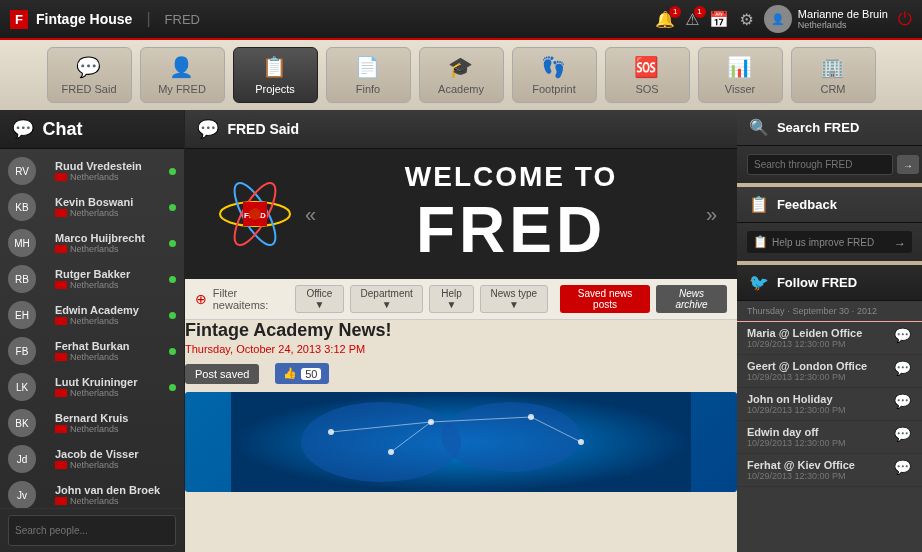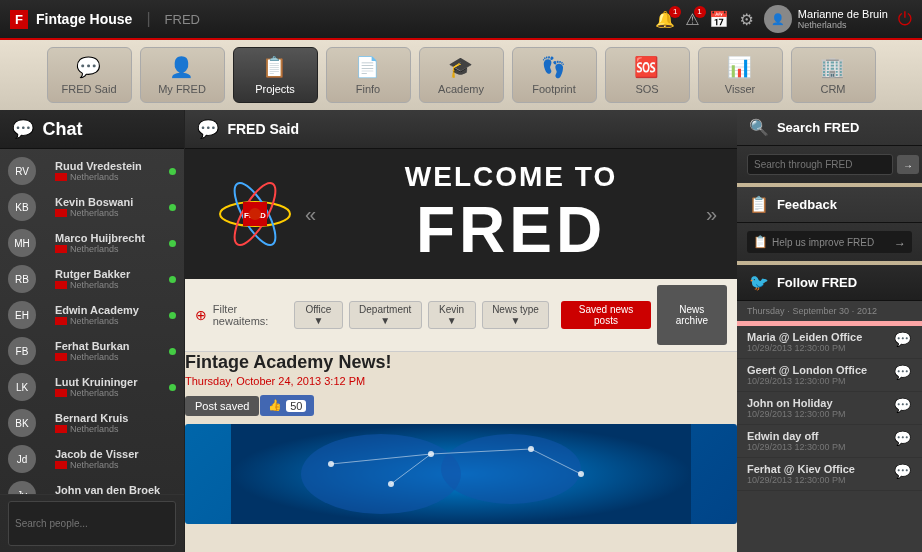--- a/index.html
+++ b/index.html
@@ -76,21 +76,21 @@
     .chat-country { color: #888; font-size: 9px; display: flex; align-items: center; gap: 3px; }
     .flag { width: 12px; height: 8px; background: #cc0000; display: inline-block; }
     .online-dot { width: 7px; height: 7px; border-radius: 50%; background: #44cc44; flex-shrink: 0; }
 
     .search-people {
       padding: 6px 8px; border-top: 1px solid #333;
       display: flex; align-items: center; gap: 4px;
     }
     .search-people input {
       background: #222; border: 1px solid #444; color: #aaa;
-      font-size: 10px; padding: 16px 6px; border-radius: 3px; width: 100%;
+      font-size: 10px; padding: 9px 6px; border-radius: 3px; width: 100%;
     }
 
     
     #main-content {
       flex: 1; display: flex; flex-direction: column;
       background: #b8a888;
       overflow: hidden;
     }
 
     
@@ -125,30 +125,30 @@
     }
     .filter-icon { color: #cc0000; font-size: 14px; }
     .filter-label { font-size: 11px; color: #555; }
     .filter-btn {
       background: #e0dbd0; border: 1px solid #bbb; border-radius: 3px;
       font-size: 10px; padding: 2px 6px; cursor: pointer; color: #444;
       display: flex; align-items: center; gap: 2px;
     }
     .filter-spacer { flex: 1; }
     .btn-saved { background: #cc0000; color: white; border: none; border-radius: 3px; font-size: 10px; padding: 3px 8px; cursor: pointer; }
-    .btn-archive { background: #555; color: white; border: none; border-radius: 3px; font-size: 10px; padding: 19px 8px; cursor: pointer; }
+    .btn-archive { background: #555; color: white; border: none; border-radius: 3px; font-size: 10px; padding: 3px 8px; cursor: pointer; font-style: italic; }
 
     
     .news-content {
       flex: 1; overflow-y: auto; 
       background: #e8e0d0;
     }
     .news-title { font-size: 18px; font-weight: bold; color: #222; }
     .news-date { color: #cc0000; font-size: 11px; margin: 2px 0 8px 0; }
-    .news-actions { display: flex; align-items: center; gap: 1px; margin-bottom: 8px; }
+    .news-actions { display: flex; align-items: center; gap: 16px; margin-bottom: 8px; }
     .btn-post-saved { background: #555; color: white; border: none; border-radius: 3px; font-size: 11px; padding: 4px 10px; cursor: pointer; }
     .like-btn { background: #4267b2; color: white; border: none; border-radius: 3px; font-size: 11px; padding: 4px 8px; cursor: pointer; display: flex; align-items: center; gap: 4px; }
     .like-count { background: white; color: #333; border-radius: 3px; padding: 0 4px; font-size: 11px; }
     .news-image { width: 100%; height: 100px; background: linear-gradient(135deg, #0066aa, #004488); border-radius: 3px; display: flex; align-items: center; justify-content: center; }
 
     
     #sidebar-right {
       width: 185px; min-width: 185px;
       background: linear-gradient(to bottom, #c8b898, #b8a888);
       display: flex; flex-direction: column; gap: 0;
@@ -183,21 +183,21 @@
       background: #3a3a3a; flex: 1; overflow: hidden;
     }
     .follow-header {
       background: linear-gradient(to bottom, #2a2a2a, #1f1f1f);
       padding: 8px 12px; display: flex; align-items: center; gap: 8px;
       border-bottom: 1px solid #111;
     }
     .follow-header .icon { color: #cc0000; font-size: 16px; }
     .follow-header .title { color: white; font-size: 13px; font-weight: bold; }
 
-    .follow-date { padding: 5px 10px; color: #888; font-size: 9px; border-bottom: 5px solid #fca5a5; }
+    .follow-date { padding: 5px 10px; color: #888; font-size: 9px; border-bottom: 1px solid #fca5a5; }
 
     .follow-list { overflow-y: auto; }
     .follow-item {
       padding: 5px 10px; border-bottom: 1px solid #333;
       display: flex; align-items: flex-start; gap: 6px;
     }
     .follow-info { flex: 1; }
     .follow-name { color: #ddd; font-size: 11px; font-weight: bold; }
     .follow-time { color: #777; font-size: 9px; }
     .chat-bubble-icon { color: #555; font-size: 14px; cursor: pointer; }
@@ -427,21 +427,21 @@
         <div class="fred-big">FRED</div>
       </div>
       <span class="nav-arrow">»</span>
     </div>
 
     <div class="filter-bar">
       <span class="filter-icon">⊕</span>
       <span class="filter-label">Filter newaitems:</span>
       <button class="filter-btn">Office ▼</button>
       <button class="filter-btn">Department ▼</button>
-      <button class="filter-btn">Kevin ▼</button>
+      <button class="filter-btn">Help ▼</button>
       <button class="filter-btn">News type ▼</button>
       <div class="filter-spacer"></div>
       <button class="btn-saved">Saved news posts</button>
       <button class="btn-archive">News archive</button>
     </div>
 
     <div class="news-content">
       <div class="news-title">Fintage Academy News!</div>
       <div class="news-date">Thursday, October 24, 2013 3:12 PM</div>
       <div class="news-actions">

